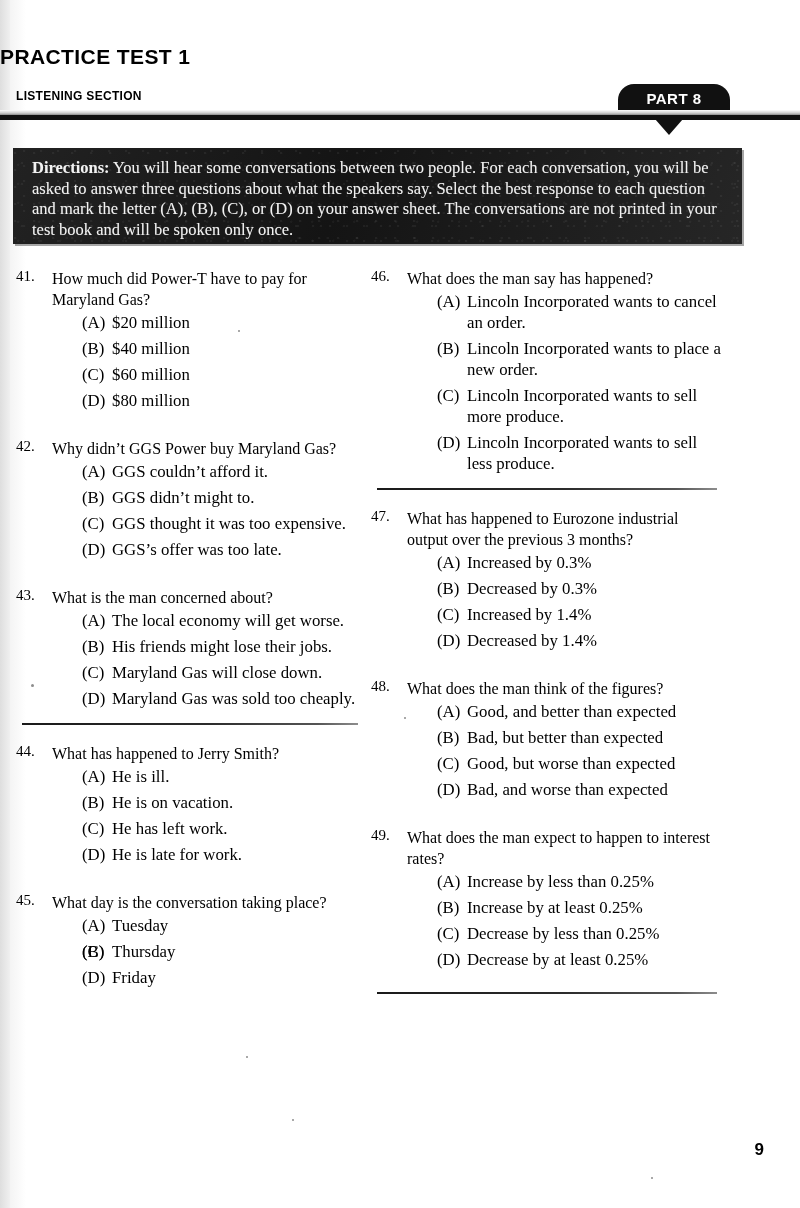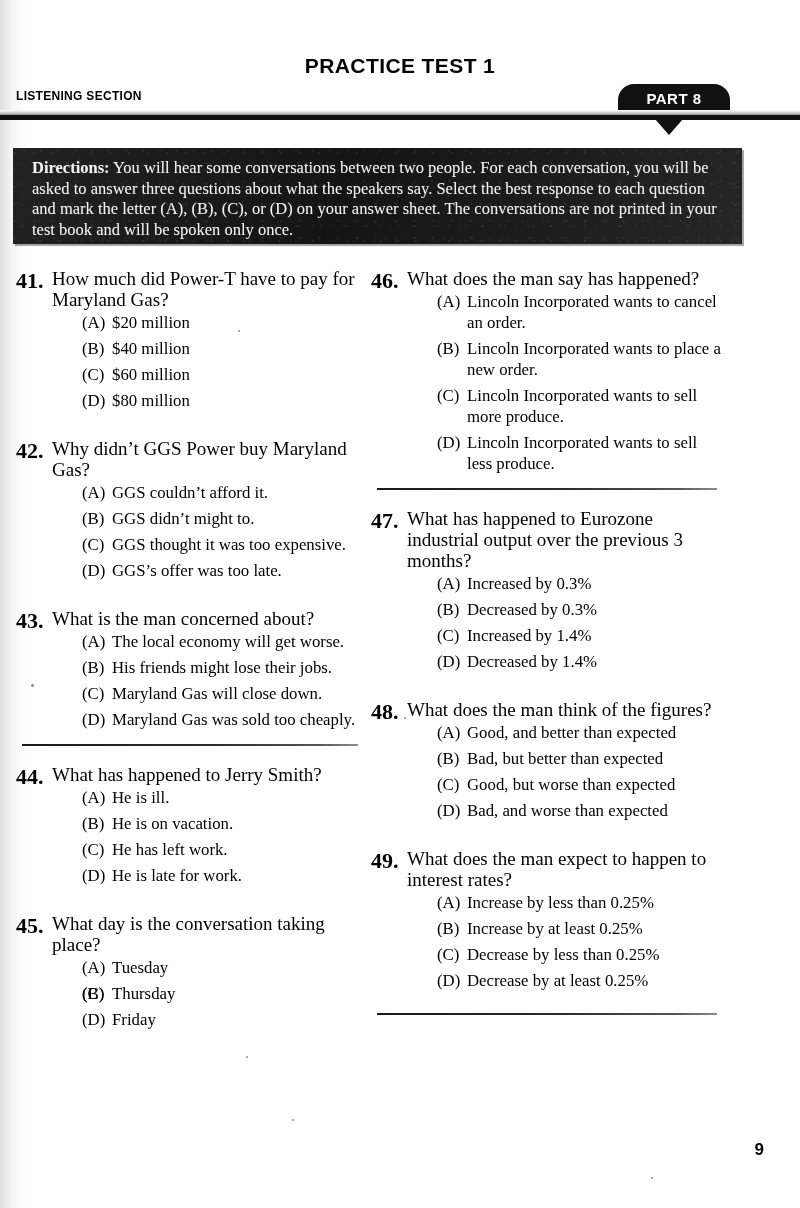--- a/index.html
+++ b/index.html
@@ -26,23 +26,23 @@
   .scan-edge2 {
     position: absolute;
     left: 0; top: 0;
     width: 10px; height: 1208px;
     background: linear-gradient(to right, #dedede 0%, #f0f0f0 100%);
     pointer-events: none;
   }
 
   .page-title {
     position: absolute;
-    left: 0; top: 54px;
+    left: 0; top: 45px;
     width: 800px;
-    text-align: center;
+    text-align: left;
     font-family: "Liberation Sans", "DejaVu Sans", sans-serif;
     font-weight: bold;
     font-size: 21px;
     letter-spacing: 0.4px;
   }
 
   .section-label {
     position: absolute;
     left: 16px; top: 89px;
     font-family: "Liberation Sans", "DejaVu Sans", sans-serif;
@@ -131,26 +131,26 @@
   .col-right { left: 371px; width: 352px; }
 
   .question {
     position: relative;
     padding-left: 36px;
     margin-bottom: 4px;
   }
   .q-num {
     position: absolute;
     left: 0; top: 0;
-    font-weight: bold;
-    font-size: 22px;
+    font-weight: normal;
+    font-size: 15px;
   }
   .q-text {
     display: block;
-    font-size: 19px;
+    font-size: 16px;
     line-height: 21px;
   }
 
   .choices {
     list-style: none;
     margin: 2px 0 0 0;
     padding: 0 0 0 30px;
   }
   .choice {
     position: relative;

